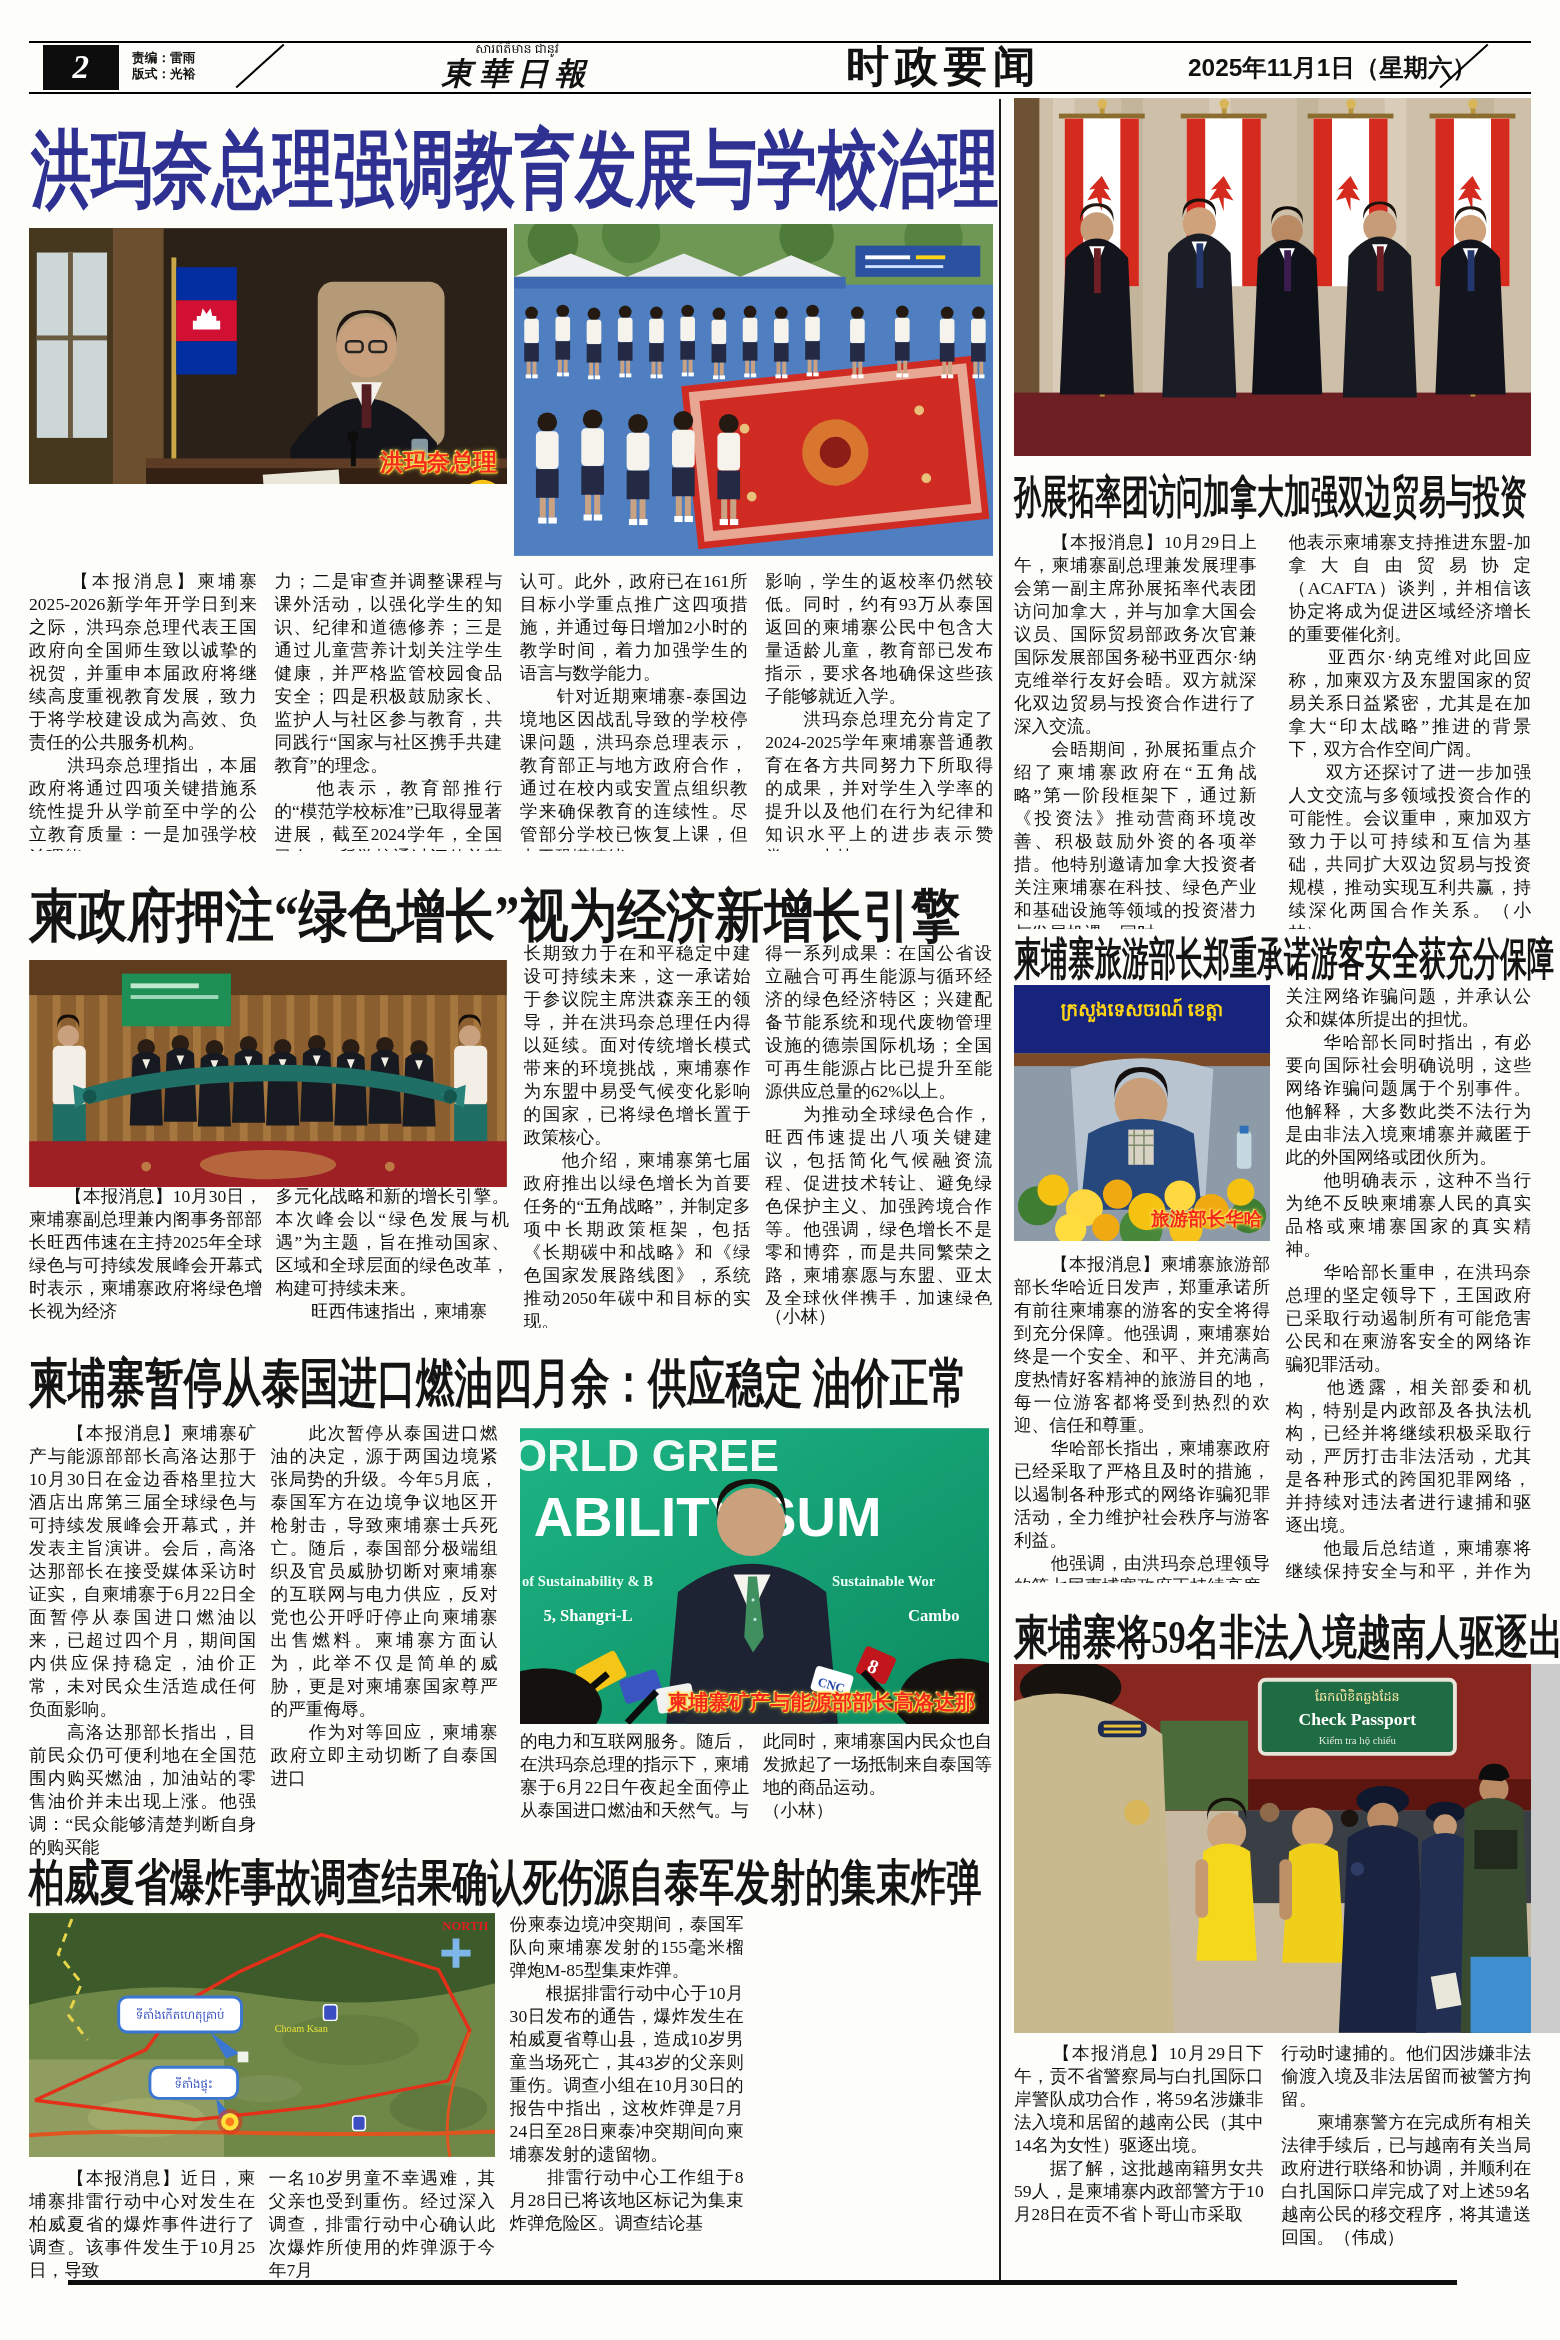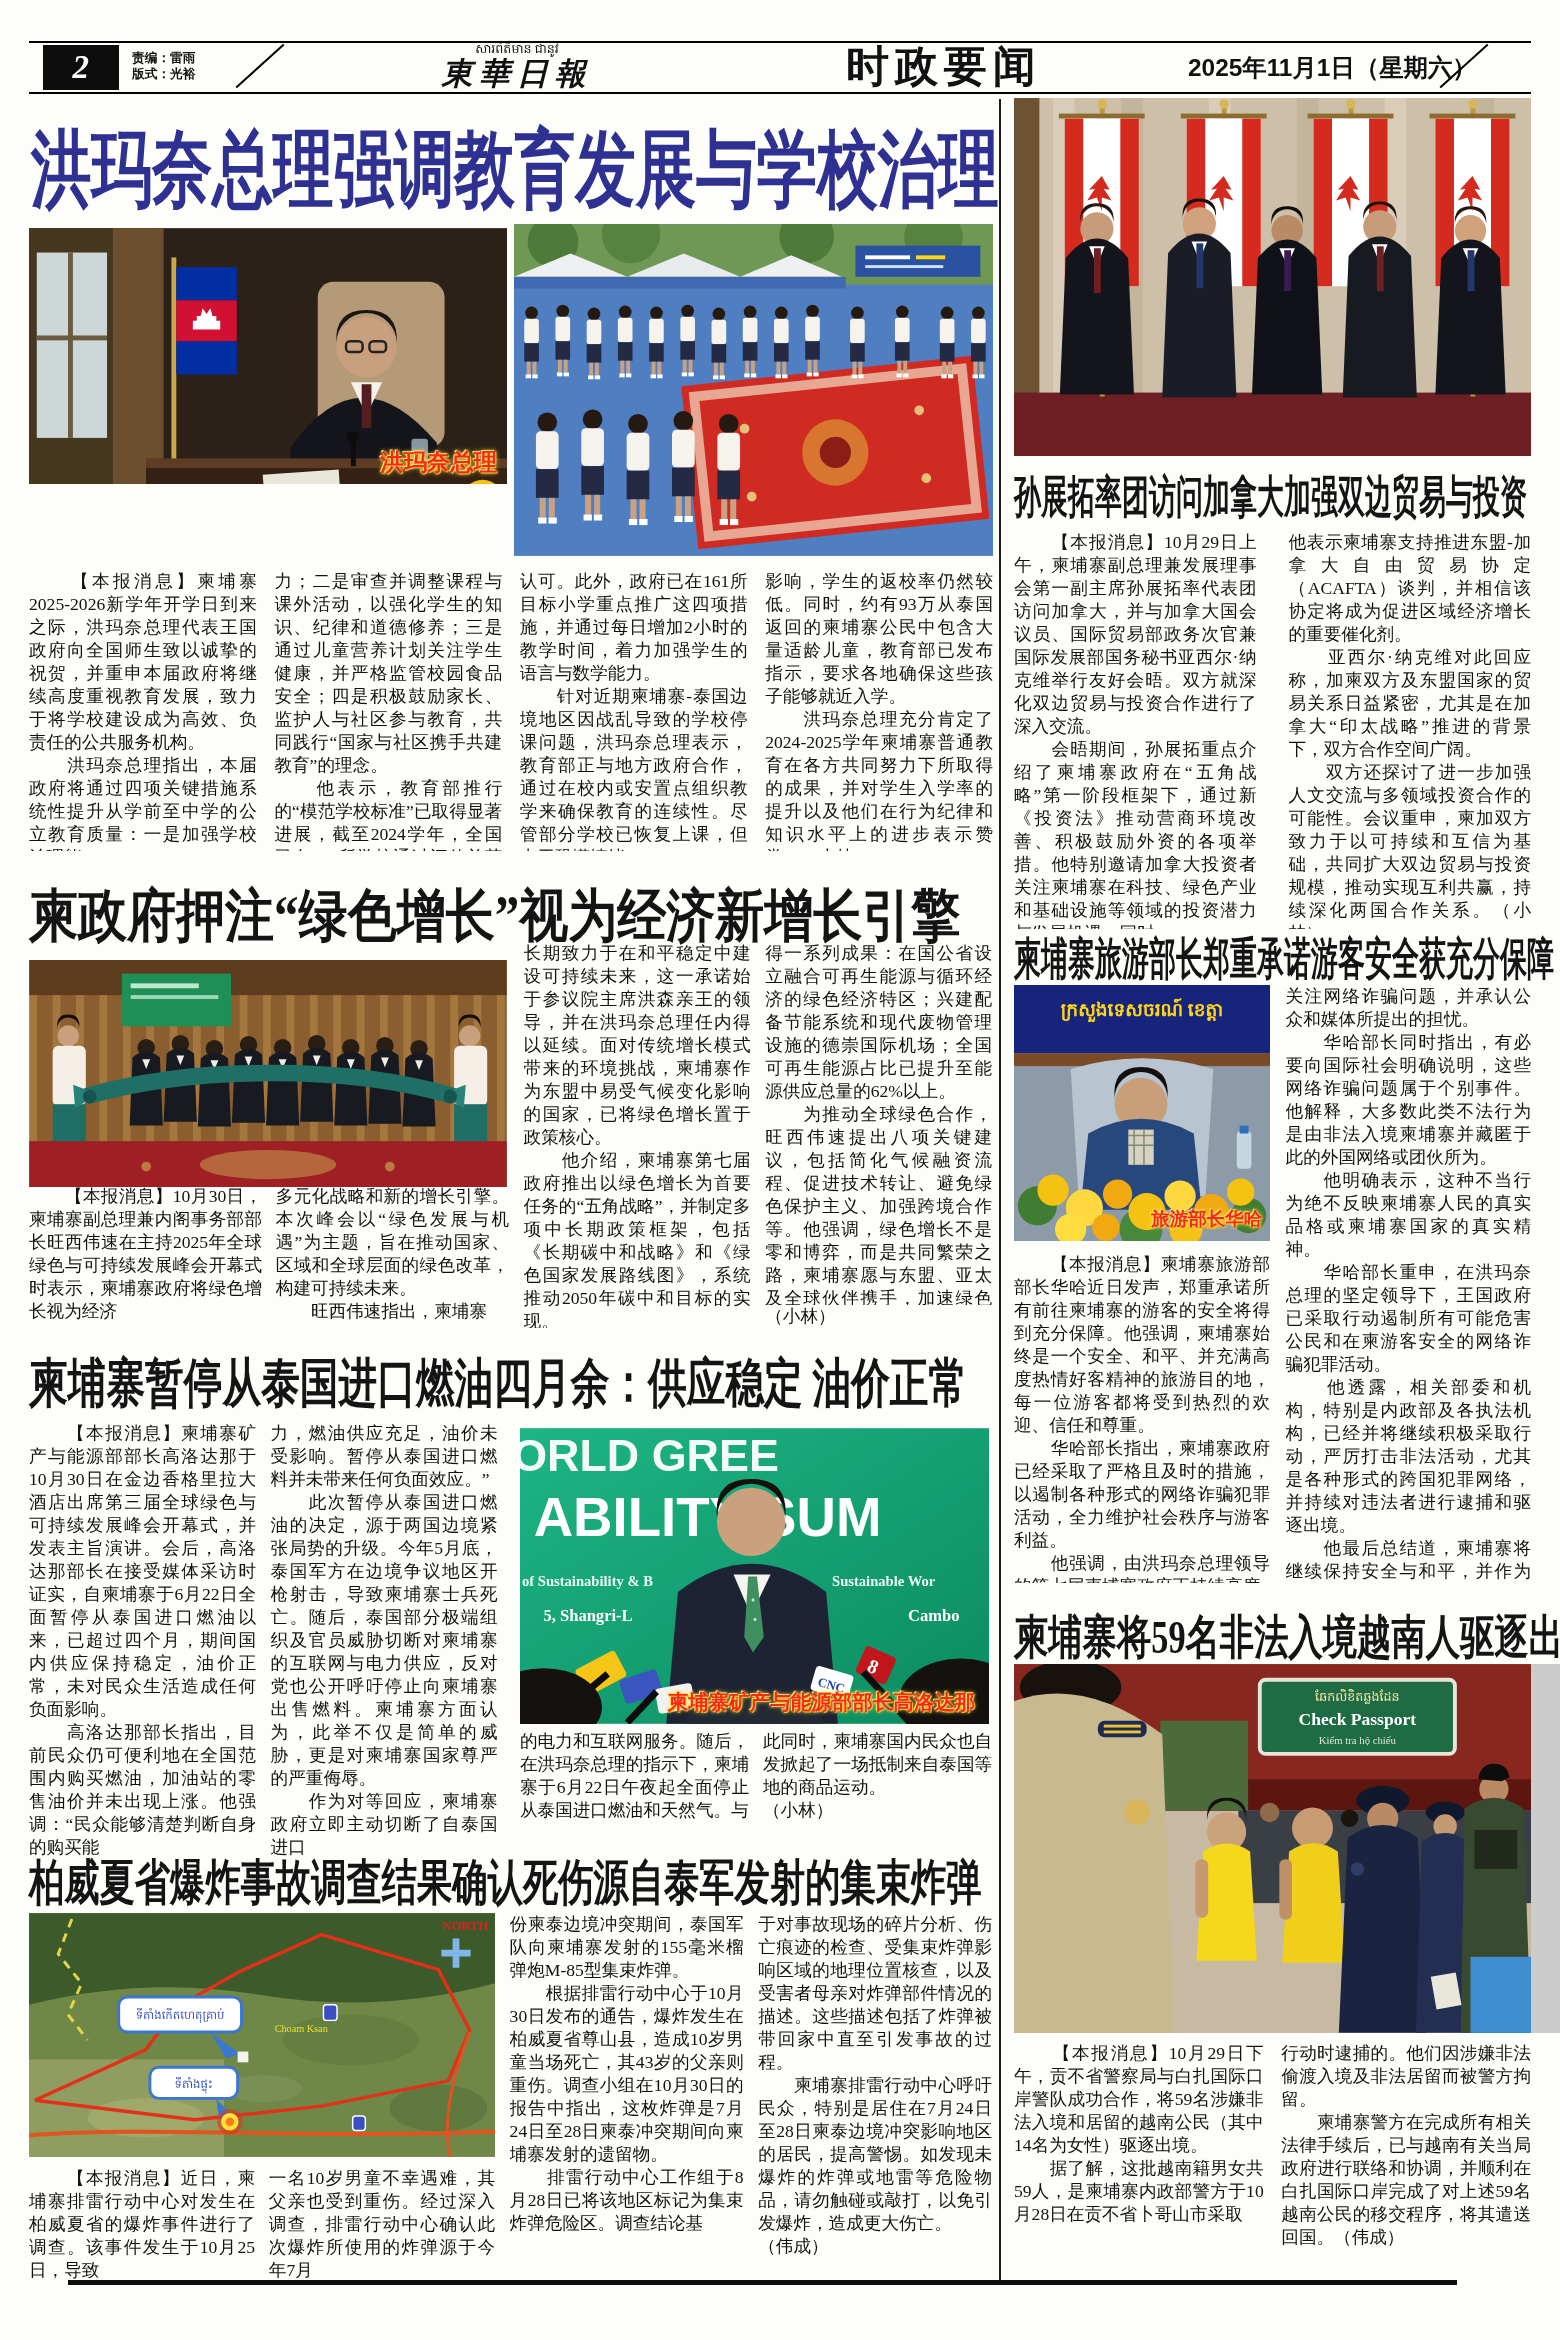--- a/index.html
+++ b/index.html
@@ -276,21 +276,20 @@
 <div class="hl hl-k" style="left:29px;top:1352px;width:964px;height:60px">
   <span style="font-size:53px;transform:scaleX(.73)">柬埔寨暂停从泰国进口燃油四月余：供应稳定 油价正常</span>
 </div>
 
 <div class="abs" style="left:29px;top:1422px;width:964px;height:464px;display:flex;gap:14.6px">
   <div class="col" style="width:227px;height:460px">
       <p>　　【本报消息】柬埔寨矿产与能源部部长高洛达那于10月30日在金边香格里拉大酒店出席第三届全球绿色与可持续发展峰会开幕式，并发表主旨演讲。会后，高洛达那部长在接受媒体采访时证实，自柬埔寨于6月22日全面暂停从泰国进口燃油以来，已超过四个月，期间国内供应保持稳定，油价正常，未对民众生活造成任何负面影响。</p>
       <p>　　高洛达那部长指出，目前民众仍可便利地在全国范围内购买燃油，加油站的零售油价并未出现上涨。他强调：“民众能够清楚判断自身的购买能</p>
     </div>
   <div class="col" style="width:227px;height:460px">
-      <p>力，燃油供应充足，油价未受影响。暂停从泰国进口燃料并未带来任何负面效应。”</p>
       <p>　　此次暂停从泰国进口燃油的决定，源于两国边境紧张局势的升级。今年5月底，泰国军方在边境争议地区开枪射击，导致柬埔寨士兵死亡。随后，泰国部分极端组织及官员威胁切断对柬埔寨的互联网与电力供应，反对党也公开呼吁停止向柬埔寨出售燃料。柬埔寨方面认为，此举不仅是简单的威胁，更是对柬埔寨国家尊严的严重侮辱。</p>
       <p>　　作为对等回应，柬埔寨政府立即主动切断了自泰国进口</p>
     </div>
   <div style="width:480px">
     <div class="photo" style="position:relative;left:7.8px;top:5.9px;width:469px;height:296px">
       <svg width="469" height="296" viewBox="0 0 481 303">
         <defs>
             <linearGradient id="grn" x1="0" y1="0" x2="1" y2="1">
           <stop offset="0" stop-color="#1db584"></stop>
               <stop offset="1" stop-color="#0c8a60"></stop>
@@ -394,27 +393,20 @@
           <p>一名10岁男童不幸遇难，其父亲也受到重伤。经过深入调查，排雷行动中心确认此次爆炸所使用的炸弹源于今年7月</p>
         </div>
     </div>
   </div>
   <div style="width:234px">
     <div class="col" style="height:369px">
         <p>份柬泰边境冲突期间，泰国军队向柬埔寨发射的155毫米榴弹炮M-85型集束炸弹。</p>
         <p>　　根据排雷行动中心于10月30日发布的通告，爆炸发生在柏威夏省尊山县，造成10岁男童当场死亡，其43岁的父亲则重伤。调查小组在10月30日的报告中指出，这枚炸弹是7月24日至28日柬泰冲突期间向柬埔寨发射的遗留物。</p>
         <p>　　排雷行动中心工作组于8月28日已将该地区标记为集束炸弹危险区。调查结论基</p>
       </div>
-  </div>
-  <div style="width:234px">
-    <div class="col" style="height:322px">
-        <p>于对事故现场的碎片分析、伤亡痕迹的检查、受集束炸弹影响区域的地理位置核查，以及受害者母亲对炸弹部件情况的描述。这些描述包括了炸弹被带回家中直至引发事故的过程。</p>
-        <p>　　柬埔寨排雷行动中心呼吁民众，特别是居住在7月24日至28日柬泰边境冲突影响地区的居民，提高警惕。如发现未爆炸的炸弹或地雷等危险物品，请勿触碰或敲打，以免引发爆炸，造成更大伤亡。</p>
-      </div>
-    <div class="sig">（伟成）</div>
   </div>
 </div>
 
 <div class="photo" style="left:1014px;top:98px;width:517px;height:358px">
   <svg width="517" height="358" viewBox="0 0 530 367">
     <rect width="530" height="367" fill="#cdbfa8"></rect>
     <rect x="40" width="22" height="367" fill="#d9cdb9"></rect>
       <rect x="110" width="22" height="367" fill="#c3b49c"></rect>
     <rect x="200" width="22" height="367" fill="#d9cdb9"></rect>
       <rect x="290" width="22" height="367" fill="#c3b49c"></rect>

